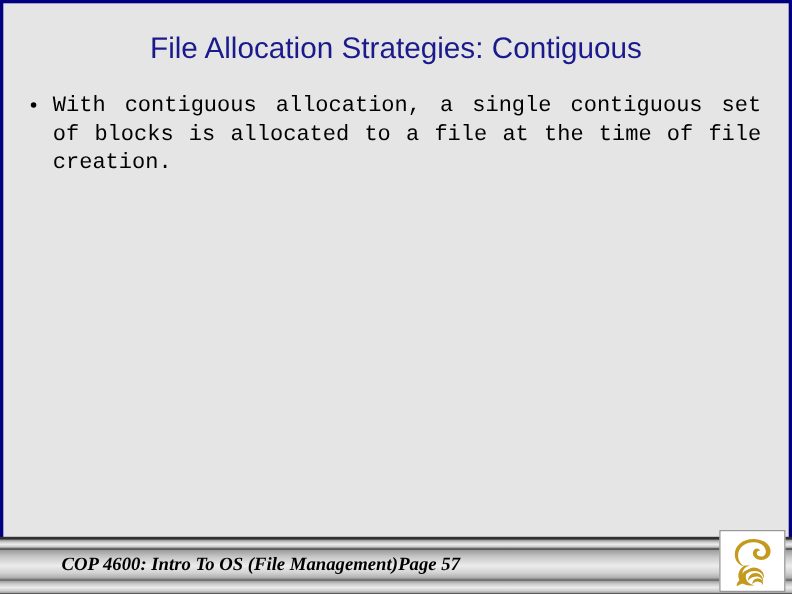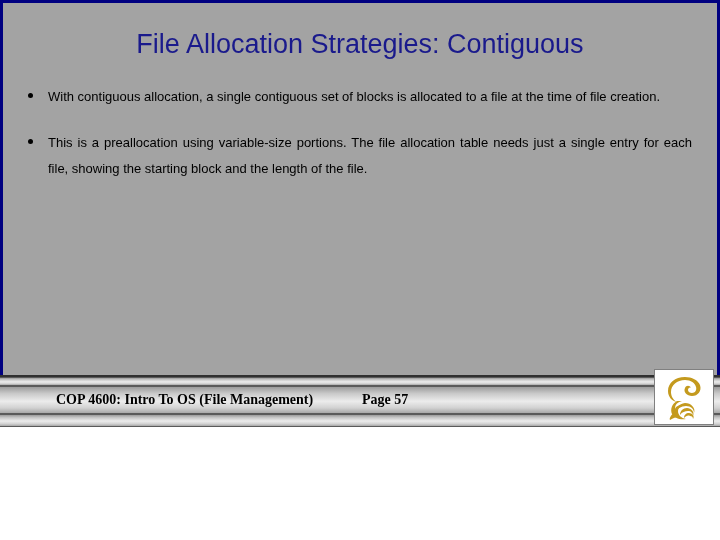--- a/index.html
+++ b/index.html
@@ -3,22 +3,22 @@
 <meta charset="utf-8">
 <style>
   html, body {
     margin: 0;
     padding: 0;
     background: #ffffff;
   }
   #slide {
     position: relative;
     width: 720px;
-    height: 427px;
-    background: #a3a3a3;
+    height: 540px;
+    background: #e5e5e5;
     overflow: hidden;
     box-sizing: border-box;
     font-family: "Liberation Serif", "DejaVu Serif", serif;
   }
 
   
   .edge-top {
     position: absolute;
     left: 0; top: 0;
     width: 720px; height: 3px;
@@ -67,22 +67,22 @@
   .bullet-dot {
     position: absolute;
     left: 4px;
     top: 9px;
     width: 5px;
     height: 5px;
     background: #000000;
     border-radius: 50%;
   }
   .bullet-text {
-    font-family: Liberation Sans, sans-serif;
-    font-size: 13px;
+    font-family: Liberation Mono, monospace;
+    font-size: 20px;
     line-height: 26px;
     color: #000000;
     text-align: justify;
     text-justify: inter-word;
   }
   .bullet-text:last-line { text-align: left; }
 
   
   .footer {
     position: absolute;
@@ -112,21 +112,22 @@
   .bar-main     { top: 11px; height: 28px; }
   .bar-thin-bot { top: 39px; height: 13px; }
 
   .footer-text {
     position: absolute;
     top: 11px;
     height: 28px;
     line-height: 28px;
     font-family: "Liberation Serif", "DejaVu Serif", serif;
     font-weight: bold;
-    font-size: 14px;
+    font-style: italic;
+    font-size: 17px;
     color: #000000;
     white-space: nowrap;
   }
   .ft-course    { left: 56px;  }
   .ft-page      { left: 362px; text-align: right; }
   .ft-copyright { left: 470px; }
 
   
   .logo-box {
     position: absolute;
@@ -152,24 +153,20 @@
 
   <div class="title">File Allocation Strategies: Contiguous</div>
 
   <div class="body">
 
     <div class="bullet-row">
       <span class="bullet-dot"></span>
       <div class="bullet-text">With contiguous allocation, a single contiguous set of blocks is allocated to a file at the time of file creation.</div>
     </div>
 
-    <div class="bullet-row">
-      <span class="bullet-dot"></span>
-      <div class="bullet-text">This is a preallocation using variable-size portions.  The file allocation table needs just a single entry for each file, showing the starting block and the length of the file.</div>
-    </div>
 
 
   </div>
 
   <div class="footer">
     <div class="footer-rule"></div>
     <div class="bar bar-thin-top"></div>
     <div class="bar bar-main"></div>
     <div class="bar bar-thin-bot"></div>
 

